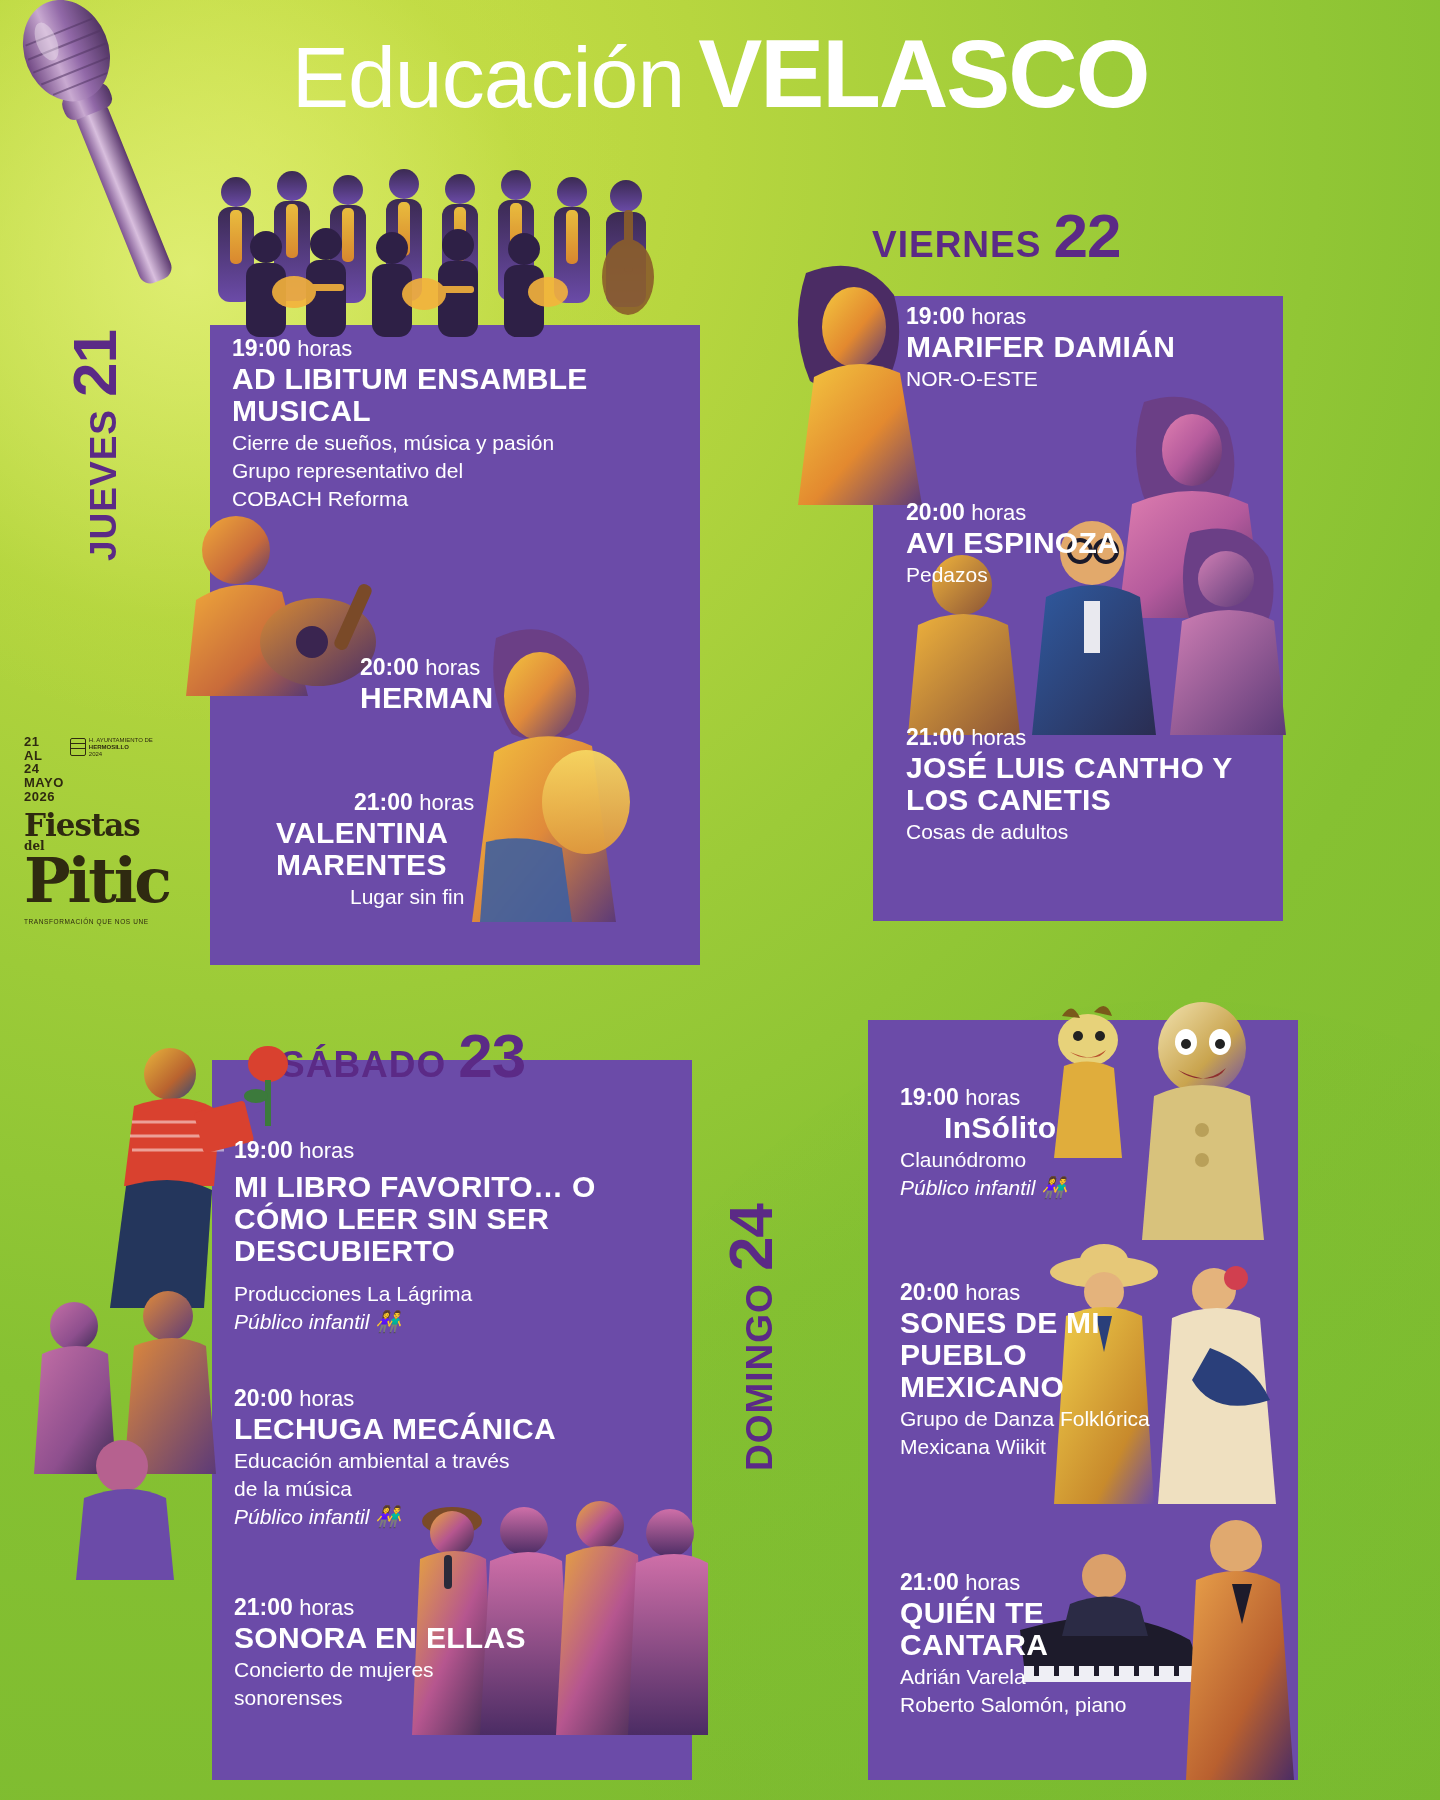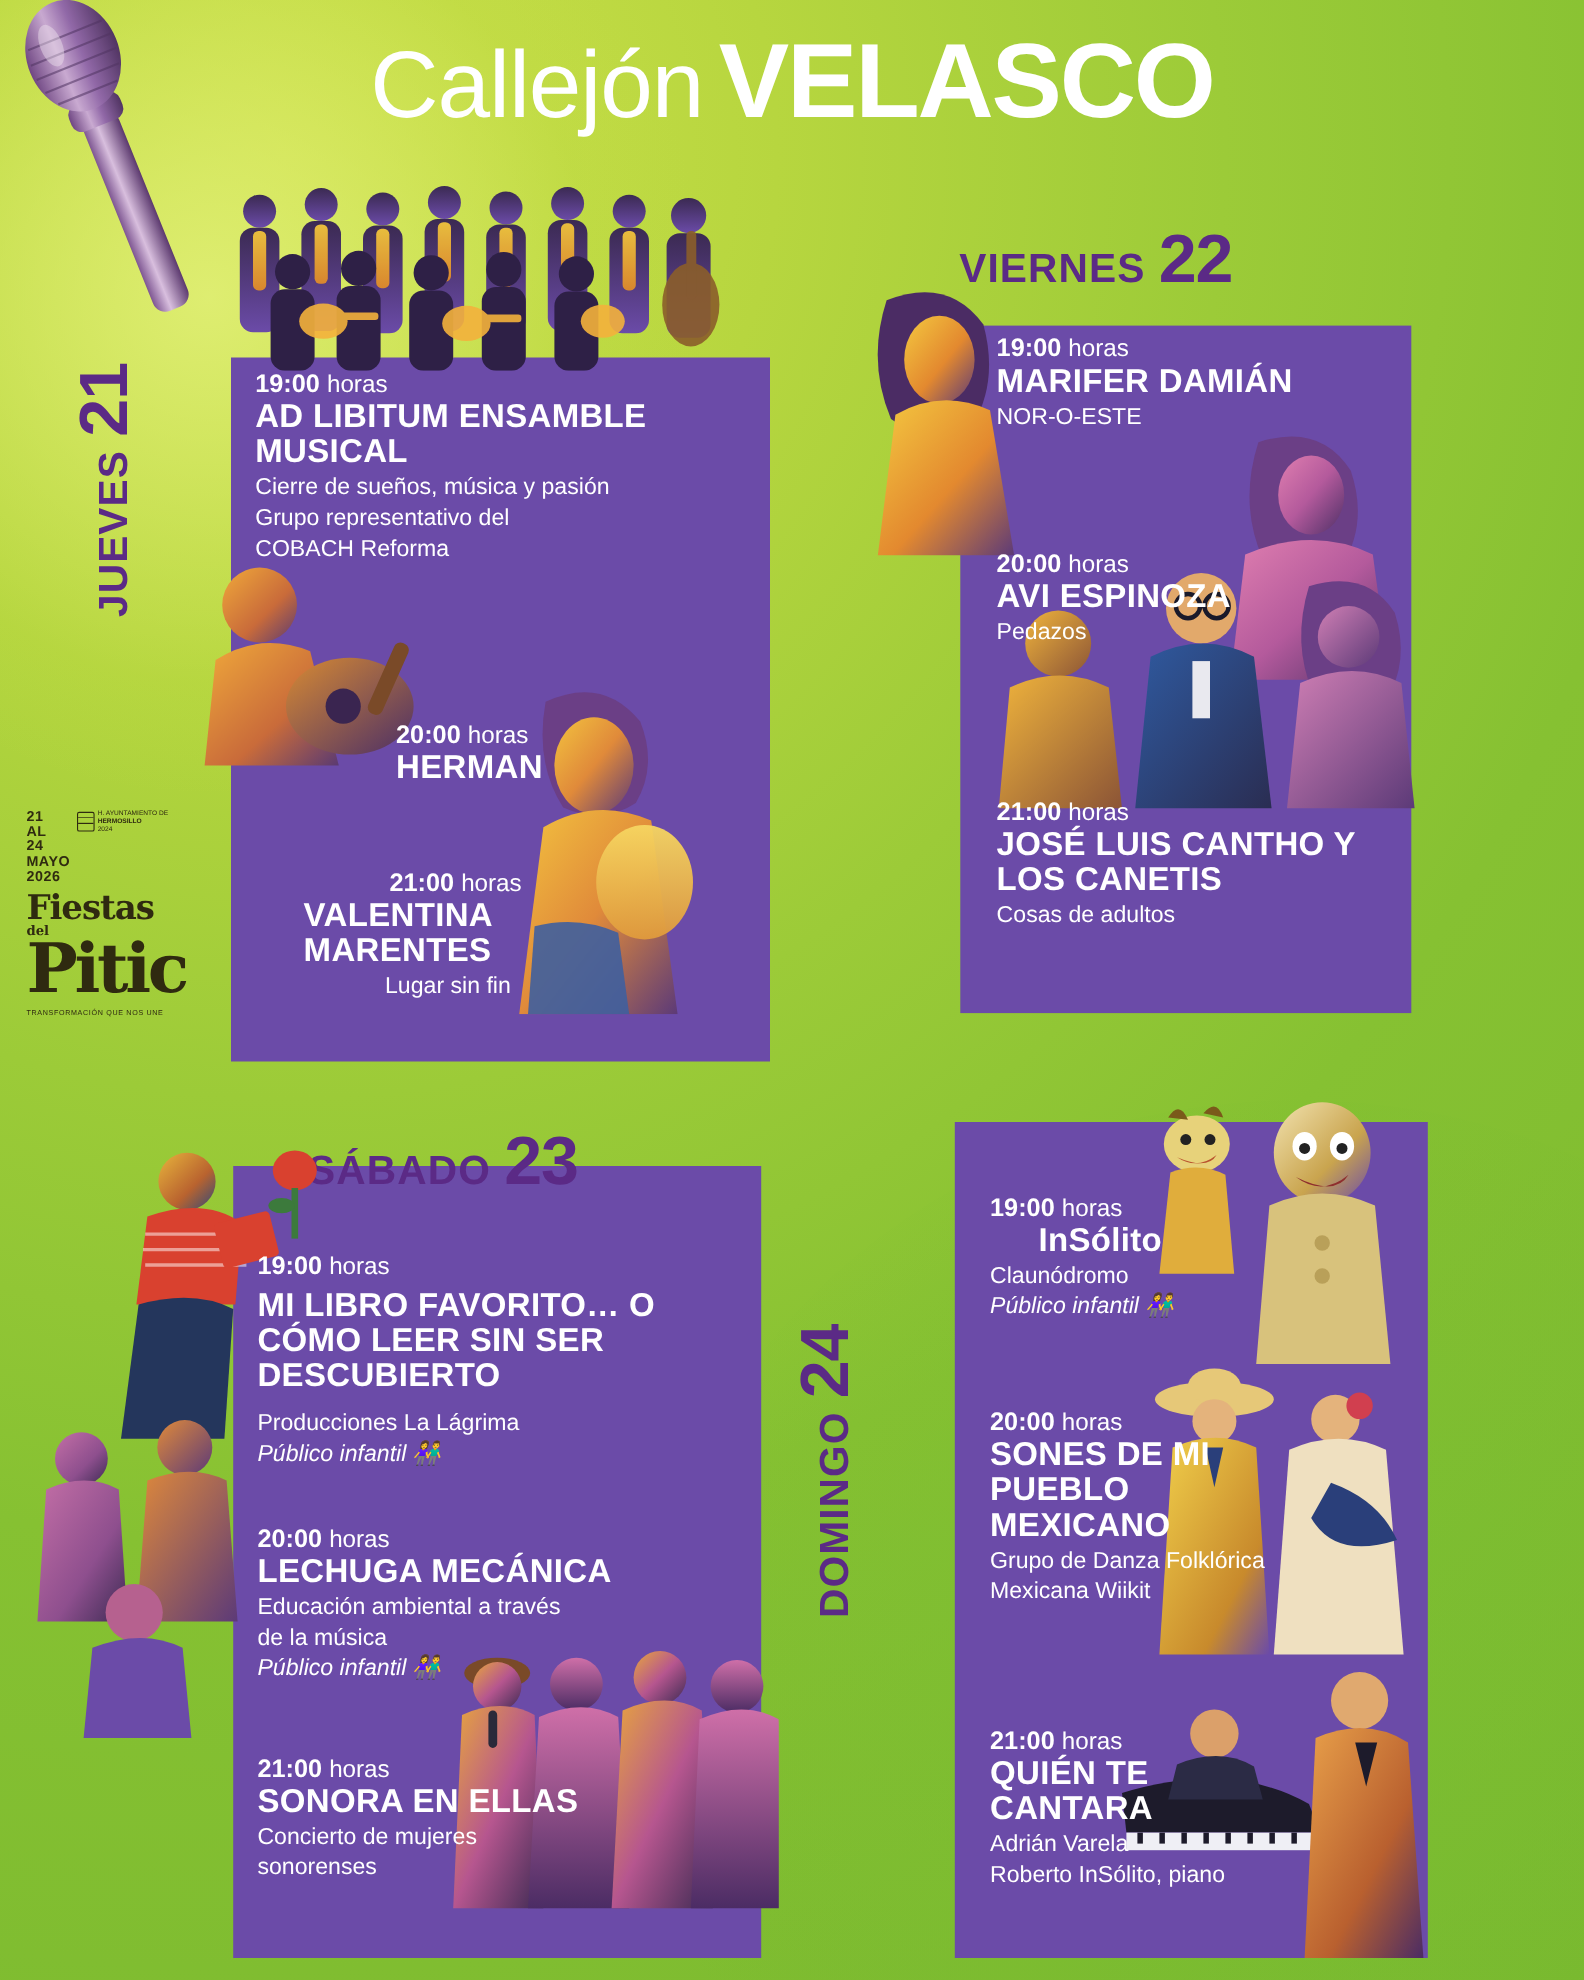--- a/index.html
+++ b/index.html
@@ -145,21 +145,21 @@
         <path d="M53 84 H125"></path>
           <path d="M60 98 H118"></path>
       </g>
       <ellipse cx="74" cy="46" rx="10" ry="20" fill="#f0e2f7" opacity=".45"></ellipse>
     </g>
   </svg>
 </div>
 
 <div class="header">
   <div class="title">
-    <span class="t-light">Callejón</span>
+    <span class="t-light">Educación</span>
     <span class="t-bold">VELASCO</span>
   </div>
 </div>
 
 <div class="logo">
   <div class="datebox">
     <div class="dates" style="white-space:pre-line">21
 AL
 24
 MAYO
@@ -665,14 +665,14 @@
   <div class="sub">Mexicana Wiikit</div>
 </div>
 
 <div class="slot" style="left:900px; top:1570px; width:300px;">
   <div class="time">
     <span>21:00</span>
     <span class="hr">horas</span>
   </div>
   <div class="actname" style="max-width:210px;">QUIÉN TE CANTARA</div>
   <div class="sub">Adrián Varela</div>
-  <div class="sub">Roberto InSólito, piano</div>
+  <div class="sub">Roberto Salomón, piano</div>
 </div>
 
 </body></html>

